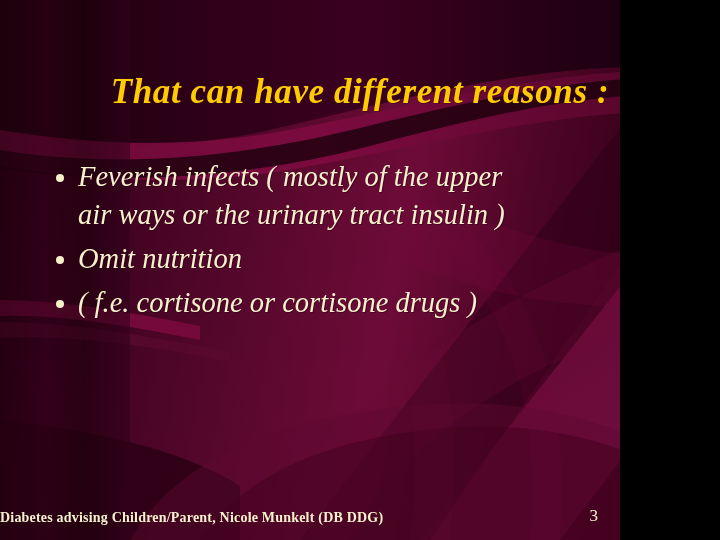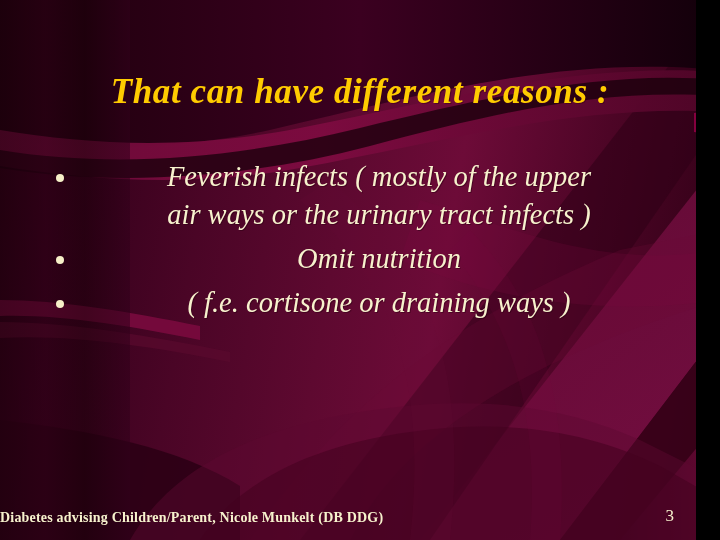--- a/index.html
+++ b/index.html
@@ -2,21 +2,21 @@
 <html><head>
 <meta charset="utf-8">
 <style>
   html, body {
     margin: 0;
     padding: 0;
     background: #000;
   }
   #slide {
     position: relative;
-    width: 696px;
+    width: 620px;
     height: 540px;
     overflow: hidden;
     background: #be185d;
     font-family: "Liberation Serif", "DejaVu Serif", serif;
     user-select: none;
   }
 
   
   .bg-base {
     position: absolute;
@@ -62,21 +62,20 @@
     top: 158px;
     width: 624px;
     margin: 0;
     padding: 0;
     list-style: none;
   }
   .bullet-item {
     display: flex;
     align-items: flex-start;
     margin-bottom: 6px;
-    text-align: center;
   }
   .bullet-dot {
     flex: 0 0 auto;
     width: 8px;
     height: 8px;
     border-radius: 50%;
     background: #f6f0c8;
     margin-top: 16px;
     margin-right: 14px;
   }
@@ -186,37 +185,37 @@
   </svg>
 
   <div class="title">That can have different reasons :</div>
 
   <ul class="body-list">
 
     <li class="bullet-item">
       <span class="bullet-dot"></span>
       <span class="bullet-text">
         <span>Feverish infects ( mostly of the upper</span>
-        <span class="line2">air ways or the urinary tract infects )</span>
+        <span class="line2">air ways or the urinary tract insulin )</span>
       </span>
     </li>
 
 
     <li class="bullet-item">
       <span class="bullet-dot"></span>
       <span class="bullet-text">
         <span>Omit nutrition</span>
       </span>
     </li>
 
 
     <li class="bullet-item">
       <span class="bullet-dot"></span>
       <span class="bullet-text">
-        <span class="line2">( f.e. cortisone or draining ways )</span>
+        <span class="line2">( f.e. cortisone or cortisone drugs )</span>
       </span>
     </li>
 
   </ul>
 
   <div class="footer-note">Diabetes advising Children/Parent, Nicole Munkelt (DB DDG)</div>
   <div class="page-number">3</div>
 
 </div>
 

